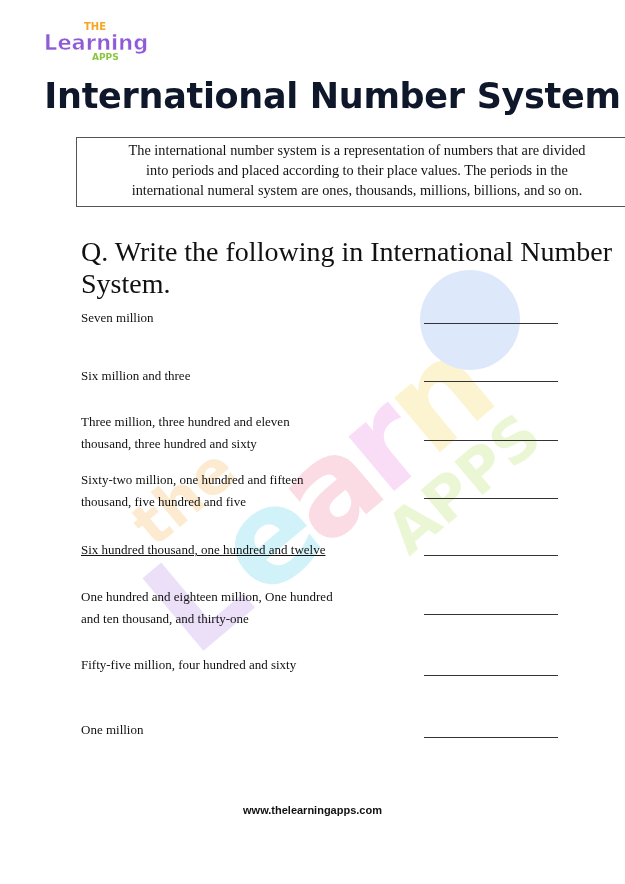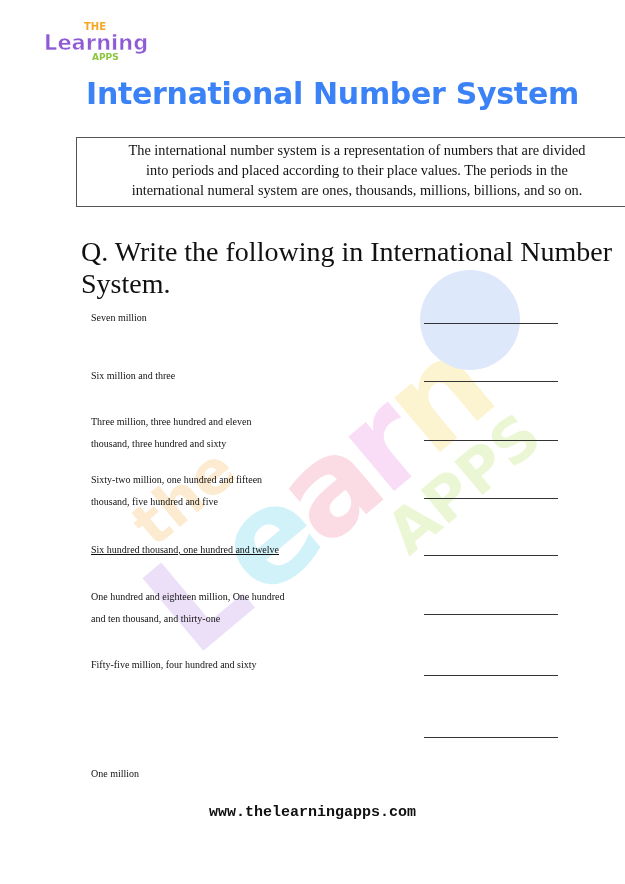--- a/index.html
+++ b/index.html
@@ -6,45 +6,45 @@
     body {
       width: 625px; height: 884px; background: #ffffff; position: relative; overflow: hidden;
       font-family: "Liberation Serif", serif; color: #111;
     }
     .logo {
       position: absolute; left: 40px; top: 18px; width: 110px; height: 44px;
     }
     .logo svg { width: 110px; height: 44px; display: block; }
     .title {
       position: absolute; left: 0; right: 0; top: 76px; text-align: center;
-      font-family: "DejaVu Sans", sans-serif; font-weight: bold; font-size: 30px; letter-spacing: -0.3px;
-      color: #3b82f6;
+      font-family: "DejaVu Sans", sans-serif; font-weight: bold; font-size: 35px; letter-spacing: -0.3px;
+      color: #0f172a;
       padding-left: 40px;
     }
     .intro-box {
       position: absolute; left: 76px; top: 137px; width: 562px; height: 70px;
       border: 1px solid #555; box-sizing: border-box;
       text-align: center; font-size: 14.3px; line-height: 20px; padding-top: 2px;
     }
     .watermark {
       position: absolute; left: 80px; top: 240px; width: 460px; height: 460px; pointer-events: none; opacity: 0.35;
     }
     .question {
       position: absolute; left: 81px; top: 236px; font-size: 28px; color: #111;
     }
     .item {
-      position: absolute; left: 91px; width: 480px; font-size: 10px; line-height: 22px;
+      position: absolute; left: 81px; width: 480px; font-size: 13px; line-height: 22px;
     }
     .item .text { width: 320px; display: block; }
     .answer-line {
       position: absolute; left: 424px; width: 134px; border-bottom: 1px solid #333; height: 0;
     }
     .footer {
       position: absolute; left: 0; right: 0; top: 804px; text-align: center;
-      font-family: Liberation Mono, monospace; font-weight: bold; font-size: 15px; color: #111;
+      font-family: Liberation Sans, sans-serif; font-weight: bold; font-size: 11px; color: #111;
     }
   </style>
 </head>
 <body>
 
 <div class="logo">
   <svg viewBox="0 0 110 44">
     <text x="44" y="12" font-family="DejaVu Sans, sans-serif" font-weight="bold" font-size="10" fill="#f5a623">THE</text>
     <text x="4" y="32" font-family="DejaVu Sans, sans-serif" font-weight="bold" font-size="21" fill="#8e5bd6" stroke="#fff" stroke-width="0.6">Learning</text>
     <text x="52" y="42" font-family="DejaVu Sans, sans-serif" font-weight="bold" font-size="9" fill="#8cc63f">APPS</text>
@@ -107,18 +107,18 @@
   <span class="text" style="width:340px;">One hundred and eighteen million, One hundred</span>
   <span class="text">and ten thousand, and thirty-one</span>
 </div>
 <div class="answer-line" style="top:614px;"></div>
 
 <div class="item" style="top:655px;">
   <span class="text" style="line-height:20px;">Fifty-five million, four hundred and sixty</span>
 </div>
 <div class="answer-line" style="top:675px;"></div>
 
-<div class="item" style="top:719px;margin-top:44px;">
+<div class="item" style="top:719px;">
   <span class="text">One million</span>
 </div>
 <div class="answer-line" style="top:737px;"></div>
 
 <div class="footer">www.thelearningapps.com</div>
 
 </body></html>

